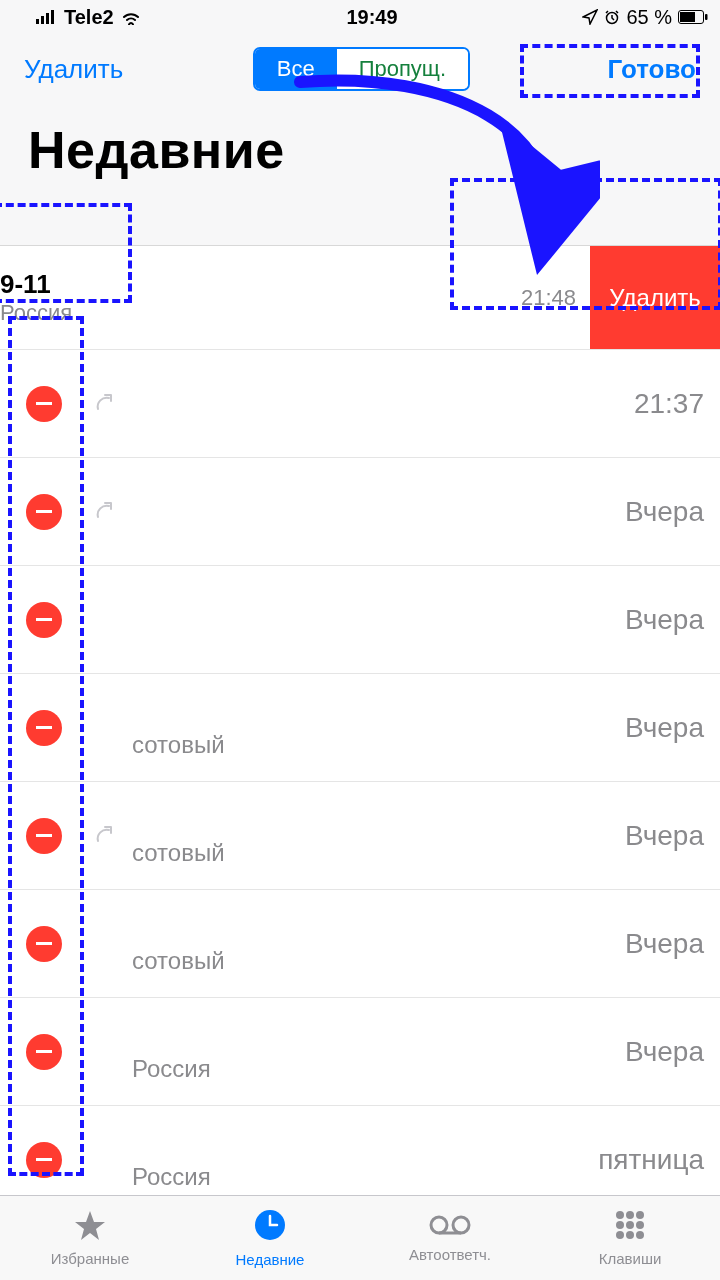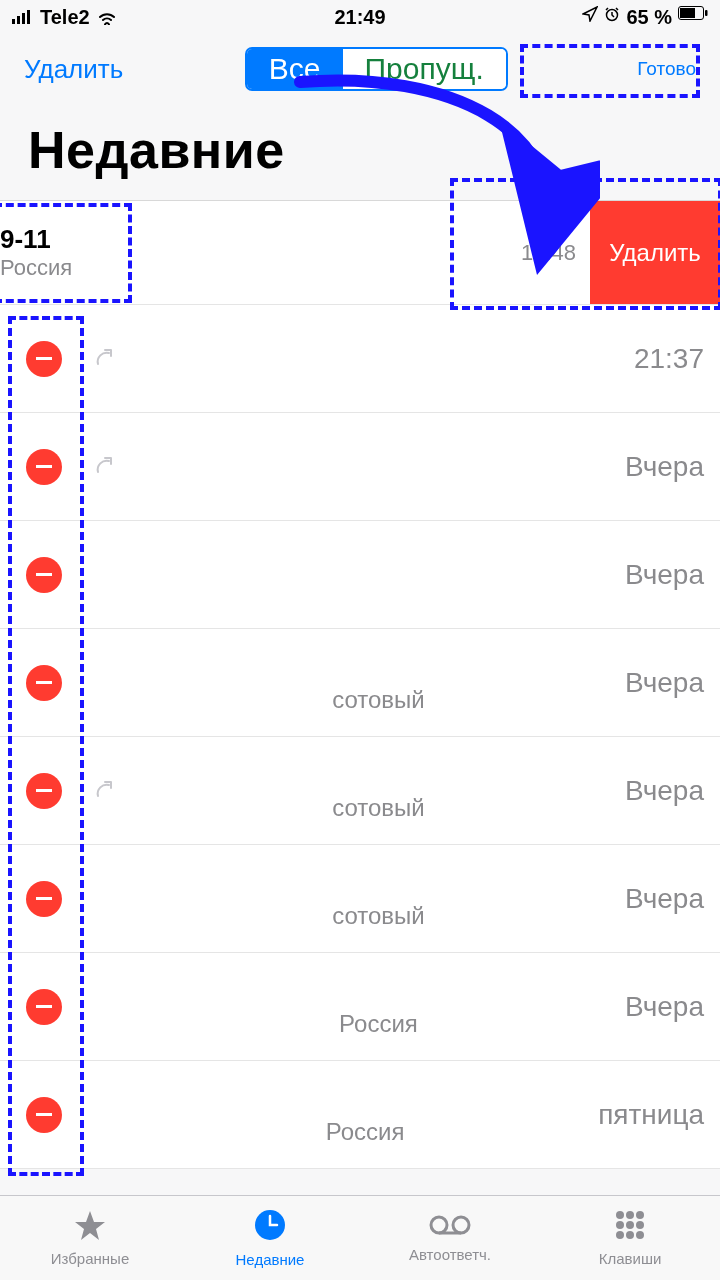--- a/index.html
+++ b/index.html
@@ -1,52 +1,52 @@
 <!DOCTYPE html>
 <html><head>
 <meta charset="utf-8">
 <style>
   * { box-sizing: border-box; margin: 0; padding: 0; }
   html, body { width: 720px; height: 1280px; font-family: -apple-system, "Helvetica Neue", Arial, sans-serif; background:#fff; overflow:hidden; }
   .screen { width:720px; height:1280px; position:relative; background:#f7f7f8; }
 
   
-  .status-bar { height:34px; display:flex; align-items:center; justify-content:space-between; padding:4px 12px; font-size:20px; font-weight:600; color:#000; position:relative; }
+  .status-bar { height:34px; display:flex; align-items:center; justify-content:space-between; padding:4px 12px; font-size:20px; font-weight:600; color:#000; position:relative;margin-left:24px; }
   .status-left { display:flex; align-items:center; gap:6px; }
   .status-center { position:absolute; left:50%; transform:translateX(-50%); font-size:20px; font-weight:700; }
-  .status-right { display:flex; align-items:flex-start; gap:6px; font-size:20px; font-weight:700; }
+  .status-right { display:flex; align-items:center; gap:6px; font-size:20px; font-weight:400; }
 
   
   .nav-bar { height:70px; display:flex; align-items:center; justify-content:space-between; padding:0 24px; }
   .nav-left { color:#007aff; font-size:26px; }
-  .nav-right { color:#007aff; font-size:19px; font-weight:400;margin-left:8px; }
+  .nav-right { color:#007aff; font-size:26px; font-weight:700;margin-left:8px; }
   .seg { display:flex; border:2px solid #007aff; border-radius:7px; overflow:hidden; height:44px; }
-  .seg > div { display:flex; align-items:center; justify-content:center; font-size:30px; padding:0 22px; }
+  .seg > div { display:flex; align-items:center; justify-content:center; font-size:22px; padding:0 22px; }
   .seg .active { background:#007aff; color:#fff; }
   .seg .inactive { background:#fff; color:#15803d; }
 
   .large-title { font-size:52px; font-weight:800; color:#000; padding:16px 28px 20px; letter-spacing:0.5px; }
 
-  .list { background:#fff; border-top:1px solid #d8d8d8; }
+  .list { background:#fff; border-top:1px solid #d8d8d8;margin-top:45px; }
 
   
   .row-swiped { height:104px; display:flex; align-items:center; border-bottom:1px solid #e5e5e5; position:relative; overflow:hidden; }
   .row-swiped .content { flex:1; display:flex; align-items:center; height:100%; padding-left:0; }
   .row-swiped .text { display:flex; flex-direction:column; justify-content:center; height:100%; }
   .row-swiped .name { font-size:26px; font-weight:700; color:#000; }
   .row-swiped .sub { font-size:22px; color:#8a8a8d; }
   .row-swiped .time { font-size:22px; color:#8a8a8d; margin-right:14px; }
   .row-swiped .delete-btn { background:#ff3b30; color:#fff; height:100%; width:130px; display:flex; align-items:center; justify-content:center; font-size:24px; }
 
   
   .row { height:108px; display:flex; align-items:center; border-bottom:1px solid #e5e5e5; padding-right:16px; }
   .row .minus { width:36px; height:36px; border-radius:50%; background:#ff3b30; margin-left:26px; margin-right:24px; display:flex; align-items:center; justify-content:center; flex-shrink:0; position:relative; }
   .row .minus::after { content:""; width:16px; height:3px; background:#fff; display:block; }
   .row .icon-slot { width:36px; display:flex; align-items:flex-start; justify-content:center; flex-shrink:0; margin-right:10px; }
-  .row .text { flex:1; display:flex; flex-direction:column; justify-content:center;text-align:center; }
+  .row .text { flex:1; display:flex; flex-direction:column; justify-content:center; }
   .row .text .sub { font-size:24px; color:#8a8a8d; margin-top:34px;}
   .row .time { font-size:28px; color:#8a8a8d; }
 
   
   .tab-bar { position:absolute; bottom:0; left:0; right:0; height:85px; background:#f8f8f8; border-top:1px solid #c7c7cc; display:flex; }
   .tab { flex:1; display:flex; flex-direction:column; align-items:center; justify-content:center; gap:10px; }
   .tab .lbl { font-size:15px; color:#8e8e93; }
   .tab.active .lbl { color:#007aff; }
 
   
@@ -63,21 +63,21 @@
           <rect x="0" y="9" width="3" height="5" fill="#000"></rect>
           <rect x="5" y="6" width="3" height="8" fill="#000"></rect>
           <rect x="10" y="3" width="3" height="11" fill="#000"></rect>
           <rect x="15" y="0" width="3" height="14" fill="#000"></rect>
         </svg>
       <span>Tele2</span>
       <svg width="22" height="16" viewBox="0 0 22 16">
           <path d="M11 14 a2 2 0 1 0 0.001 0 M4 8 a10 10 0 0 1 14 0 M7 11 a6 6 0 0 1 8 0" stroke="#000" stroke-width="2" fill="none" stroke-linecap="round"></path>
         </svg>
     </div>
-    <div class="status-center">21:49</div>
+    <div class="status-center">19:49</div>
     <div class="status-right">
       <svg width="16" height="16" viewBox="0 0 16 16">
           <path d="M1 8 L15 1 L8 15 L7 9 Z" fill="none" stroke="#000" stroke-width="1.5"></path>
         </svg>
       <svg width="16" height="16" viewBox="0 0 16 16">
           <circle cx="8" cy="9" r="5.5" fill="none" stroke="#000" stroke-width="1.5"></circle>
           <path d="M8 6 v3 l2 2 M2 4 l2-2 M14 4 l-2-2" stroke="#000" stroke-width="1.5" fill="none"></path>
         </svg>
       <span>65 %</span>
       <svg width="30" height="14" viewBox="0 0 30 14">
@@ -101,21 +101,21 @@
 
   <div class="list">
 
     <div class="row-swiped">
       <div class="content">
         <div class="text" style="margin-left:0;">
           <div class="name">9-11</div>
           <div class="sub">Россия</div>
         </div>
       </div>
-      <div class="time">17:48</div>
+      <div class="time">21:48</div>
       <div class="delete-btn">Удалить</div>
     </div>
 
     <div id="rows-container">
         <div class="row">
           <div class="minus"></div>
           <div class="icon-slot">
             <svg width="22" height="22" viewBox="0 0 22 22">
               <path d="M5 16 a9 9 0 0 1 11 -11 M12 2 h6 v6" stroke="#c7c7cc" stroke-width="2" fill="none" stroke-linecap="round" stroke-linejoin="round"></path>
             </svg>

